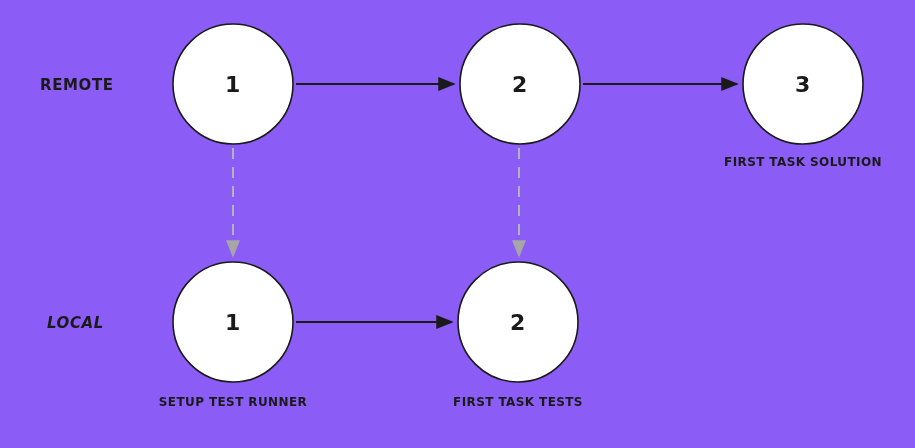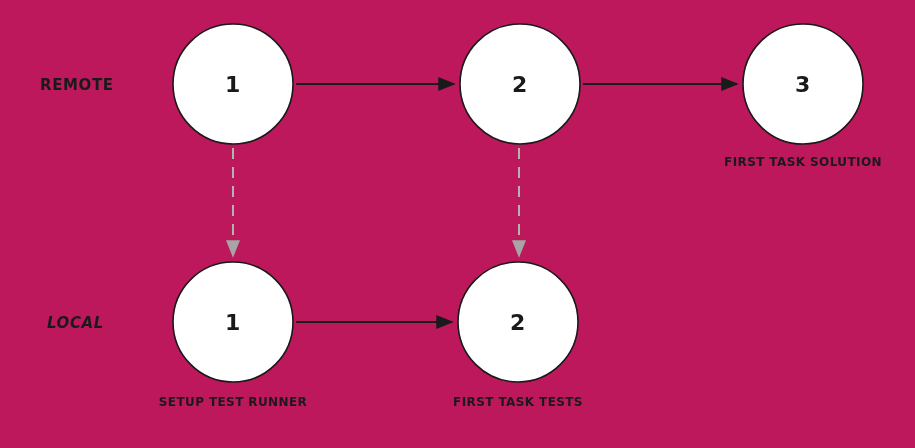--- a/index.html
+++ b/index.html
@@ -4,21 +4,21 @@
 <style>
   html, body {
     margin: 0;
     padding: 0;
     background: #ffffff;
   }
   .canvas {
     position: relative;
     width: 915px;
     height: 448px;
-    background: #be185d;
+    background: #8b5cf6;
     font-family: "DejaVu Sans", "Liberation Sans", sans-serif;
   }
   svg { display: block; }
   .node-circle {
     fill: #ffffff;
     stroke: #1a1a1a;
     stroke-width: 1.6;
   }
   .edge-solid {
     stroke: #1a1a1a;

